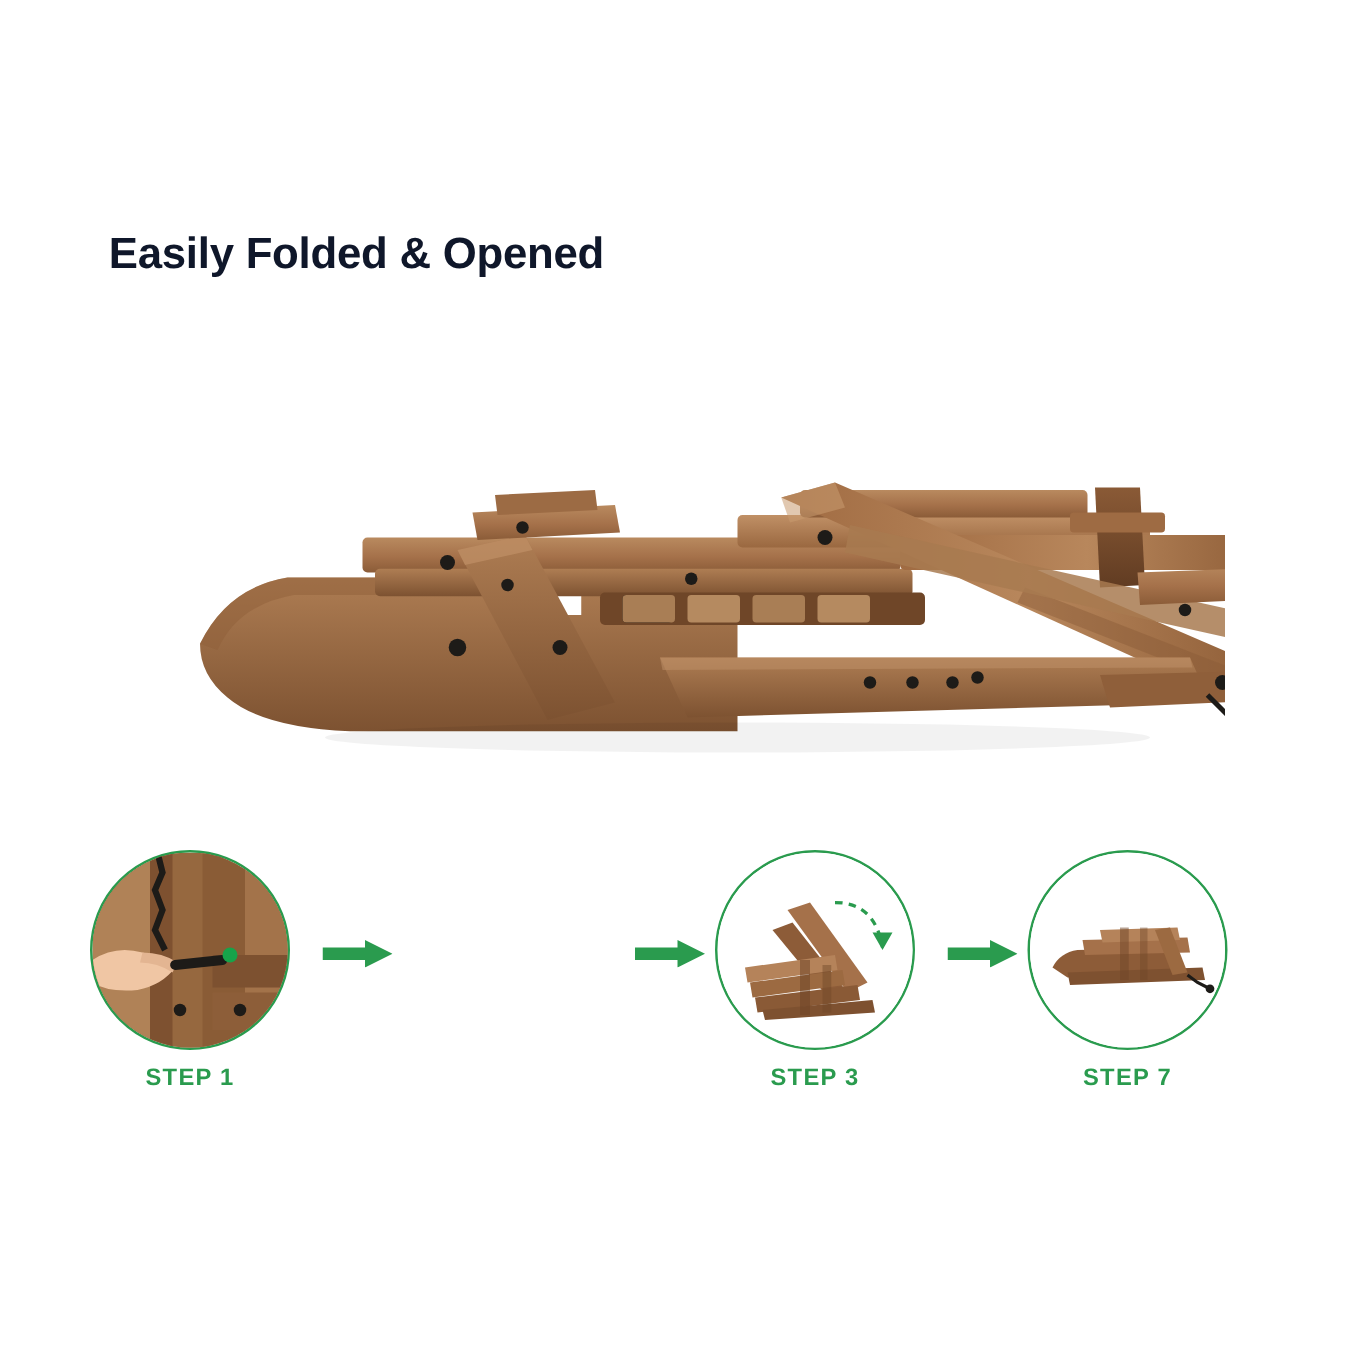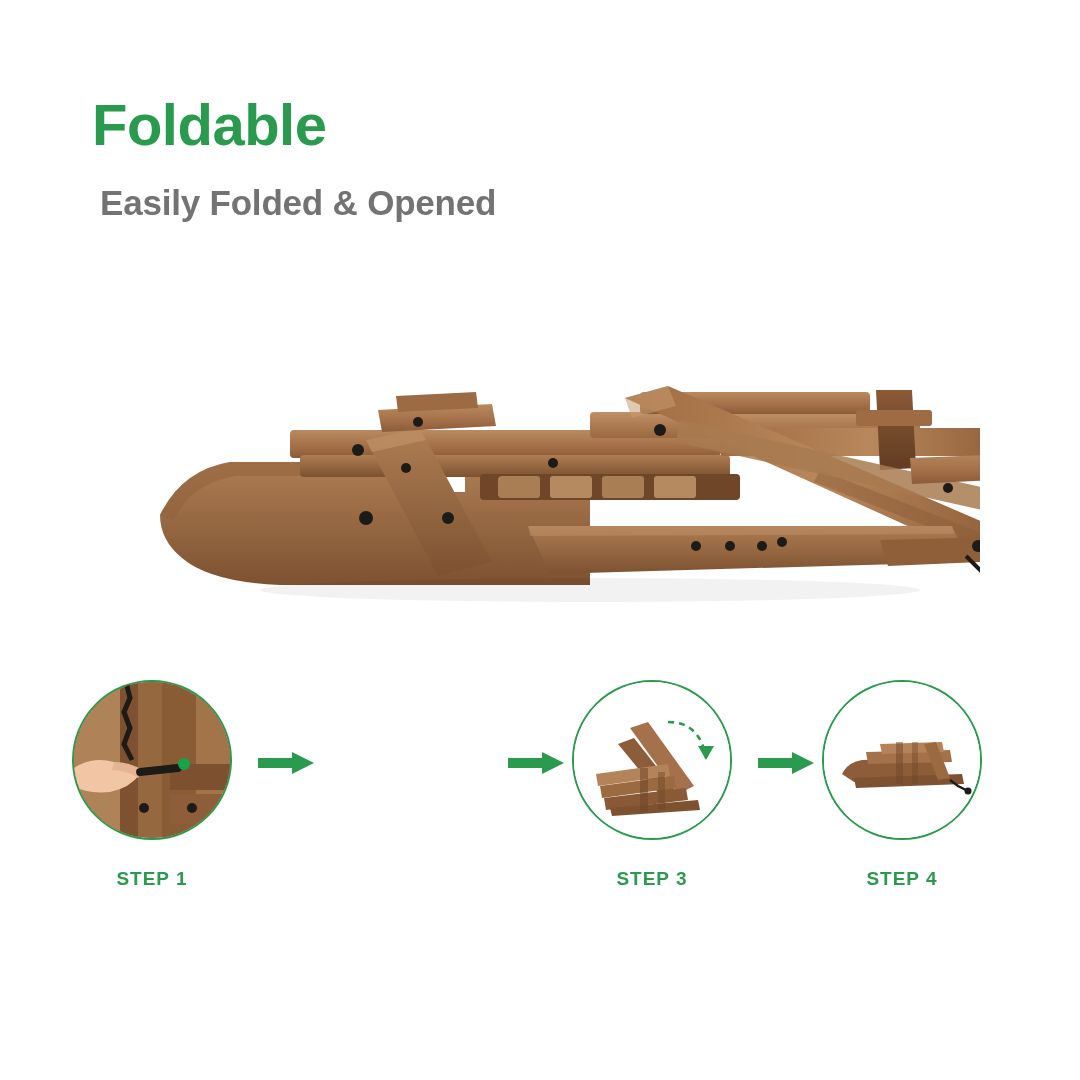--- a/index.html
+++ b/index.html
@@ -25,25 +25,25 @@
     left: 92px;
     top: 96px;
     font-size: 58px;
     font-weight: bold;
     color: #2a9b4e;
     letter-spacing: -0.5px;
     line-height: 1;
   }
   #subhead {
     position: absolute;
-    left: 100px;
+    left: 87px;
     top: 185px;
     font-size: 35px;
     font-weight: bold;
-    color: #737373;
+    color: #0f172a;
     letter-spacing: -0.2px;
     line-height: 1;
   }
 
   
   #hero {
     position: absolute;
     left: 120px;
     top: 350px;
     width: 860px;
@@ -70,40 +70,39 @@
     position: relative;
     width: 160px;
     height: 160px;
     border-radius: 50%;
     border: 2px solid #2a9b4e;
     overflow: hidden;
     background: #ffffff;
   }
   .circle svg { display: block; }
   .step-label {
-    margin-top: 28px;
+    margin-top: 12px;
     font-size: 19px;
     font-weight: bold;
     color: #2a9b4e;
     letter-spacing: 1px;
   }
   .arrow {
     position: absolute;
     top: 72px;
     width: 56px;
     height: 22px;
   }
   .arrow svg { display: block; }
 </style>
 </head>
 <body>
 
 <div id="page">
 
-  <div id="headline">Foldable</div>
   <div id="subhead">Easily Folded &amp; Opened</div>
 
   <div id="hero">
     <svg width="860" height="300" viewBox="0 0 860 300" xmlns="http://www.w3.org/2000/svg">
       <defs>
         <linearGradient id="wdA" x1="0" y1="0" x2="0" y2="1">
           <stop offset="0%" stop-color="#b98a5f"></stop>
           <stop offset="55%" stop-color="#a5714a"></stop>
           <stop offset="100%" stop-color="#8b5c38"></stop>
         </linearGradient>
@@ -279,17 +278,17 @@
           <path d="M30 96 L138 92 L140 102 L32 106 Z" fill="#7e5130"></path>
           <path d="M100 62 L112 60 L126 96 L114 98 Z" fill="#9c6a41"></path>
           <rect x="72" y="60" width="7" height="42" fill="#6f4628" opacity="0.5"></rect>
           <rect x="88" y="60" width="6" height="42" fill="#6f4628" opacity="0.4"></rect>
           <g stroke="#1d1b18" stroke-width="2.5" fill="none">
             <path d="M126 98 L134 104 L142 108"></path>
           </g>
           <circle cx="144" cy="109" r="3.5" fill="#1d1b18"></circle>
         </svg>
       </div>
-      <div class="step-label">STEP 4</div>
+      <div class="step-label">STEP 7</div>
     </div>
 
   </div>
 </div>
 
 </body></html>

